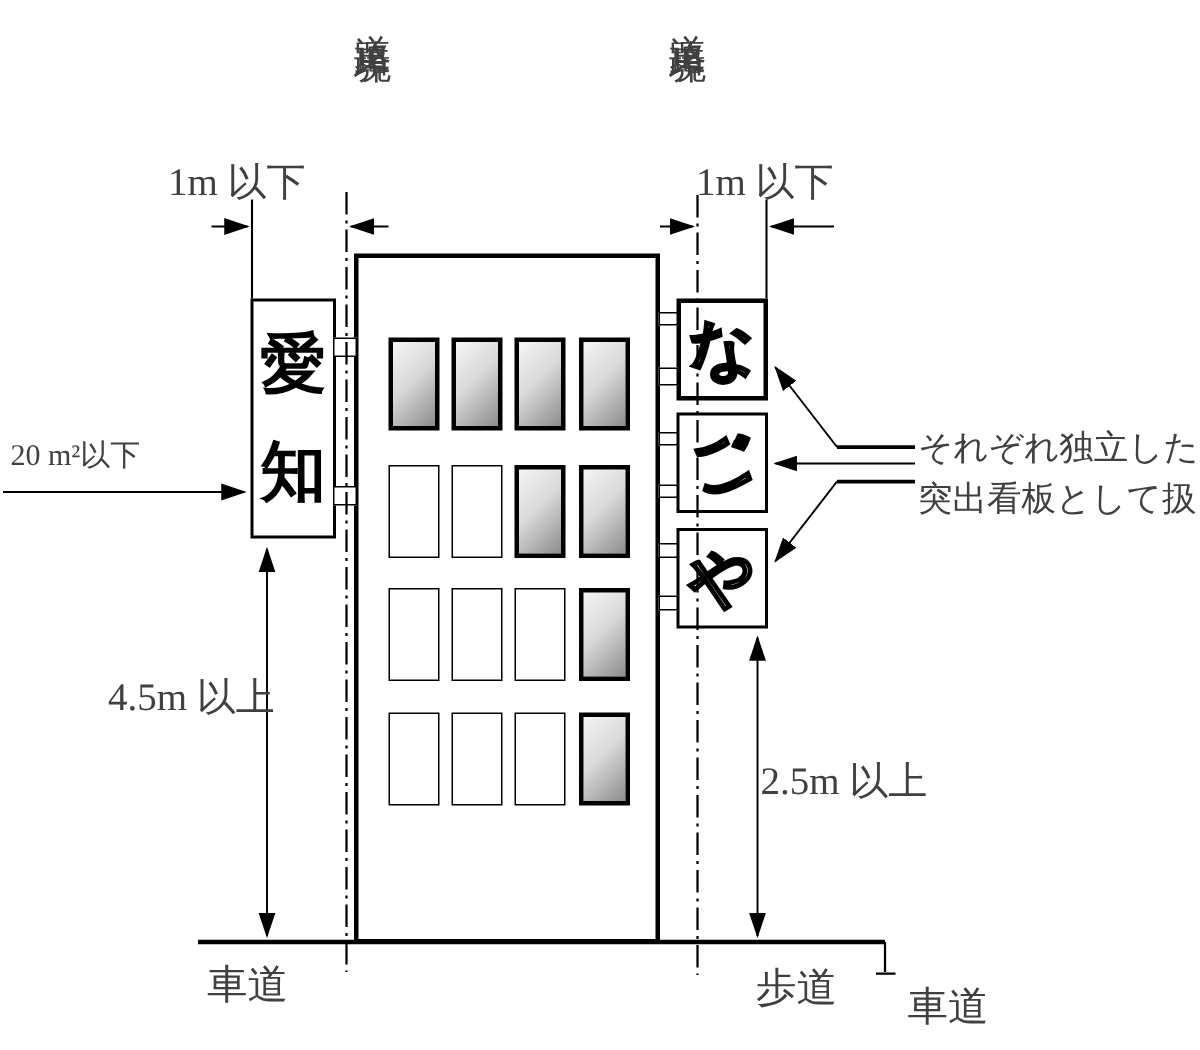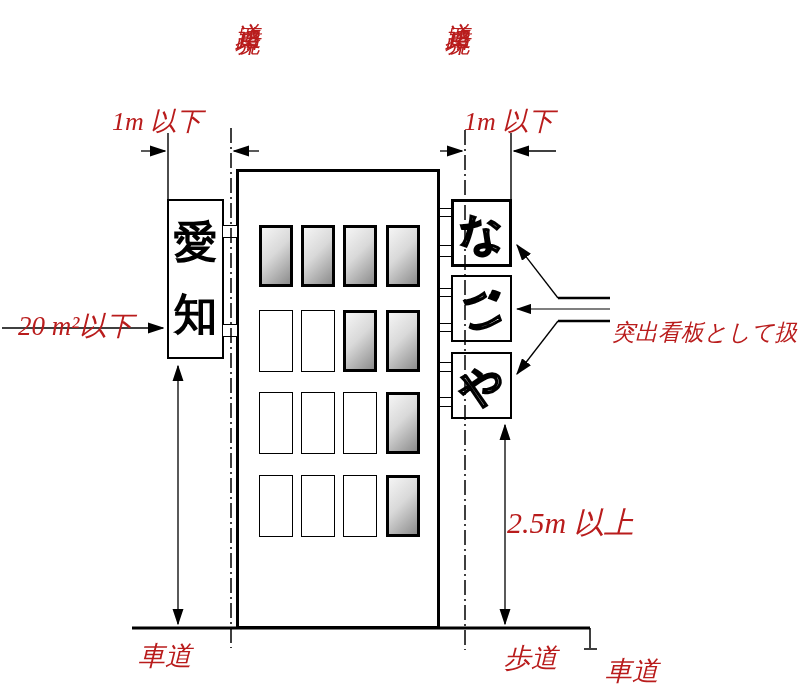--- a/index.html
+++ b/index.html
@@ -1,21 +1,21 @@
 <!DOCTYPE html>
 <html><head>
 <meta charset="utf-8">
 <style>
   html,body{margin:0;padding:0;background:#fff;}
   #stage{
     position:relative;width:800px;height:700px;background:#fff;overflow:hidden;
     font-family:"Liberation Serif","DejaVu Serif",serif;color:#000;
   }
   .abs{position:absolute;}
-  .label{position:absolute;white-space:nowrap;color:#b91c1c;font-style:italic;}
+  .label{position:absolute;white-space:nowrap;color:#404040;}
   .vtext{writing-mode:vertical-rl;text-orientation:upright;letter-spacing:3px;}
   
   #building{
     position:absolute;left:236px;top:169px;width:204px;height:460px;
     border:3px solid #000;background:#fff;box-sizing:border-box;
   }
   .window{position:absolute;box-sizing:border-box;border:1.5px solid #000;background:#fff;}
   .window.shaded{border:3px solid #000;background:linear-gradient(135deg,#f5f5f5 0%,#d9d9d9 45%,#8c8c8c 100%);}
   
   .sign{position:absolute;box-sizing:border-box;background:#fff;display:flex;align-items:center;justify-content:center;}
@@ -118,23 +118,25 @@
     <line x1="610" y1="321" x2="558" y2="321" stroke="#000" stroke-width="2.5"></line>
     <line x1="558" y1="321" x2="517" y2="374" stroke="#000" stroke-width="1.3" marker-end="url(#ah)"></line>
   </svg>
 
   <div class="label vtext" style="left:231px;top:3px;font-size:25px;">道路境界</div>
   <div class="label vtext" style="left:441px;top:3px;font-size:25px;">道路境界</div>
 
   <div class="label" style="left:112px;top:104px;font-size:26px;">1m 以下</div>
   <div class="label" style="left:464px;top:104px;font-size:26px;">1m 以下</div>
 
-  <div class="label" style="left:18px;top:290px;font-size:27px;margin-top:18px;">20 m²以下</div>
+  <div class="label" style="left:7px;top:290px;font-size:20px;">20 m²以下</div>
 
-  <div class="label" style="left:507px;top:503px;font-size:30px;text-align:right;">2.5m 以上</div>
+  <div class="label" style="left:72px;top:447px;font-size:26px;">4.5m 以上</div>
+  <div class="label" style="left:507px;top:503px;font-size:26px;text-align:right;">2.5m 以上</div>
 
+  <div class="label" style="left:612px;top:283px;font-size:23px;">それぞれ独立した</div>
   <div class="label" style="left:612px;top:317px;font-size:23px;">突出看板として扱う</div>
 
   <div class="label" style="left:138px;top:638px;font-size:27px;">車道</div>
   <div class="label" style="left:504px;top:640px;font-size:27px;">歩道</div>
   <div class="label" style="left:605px;top:653px;font-size:27px;">車道</div>
 
 </div>
 
 </body></html>

